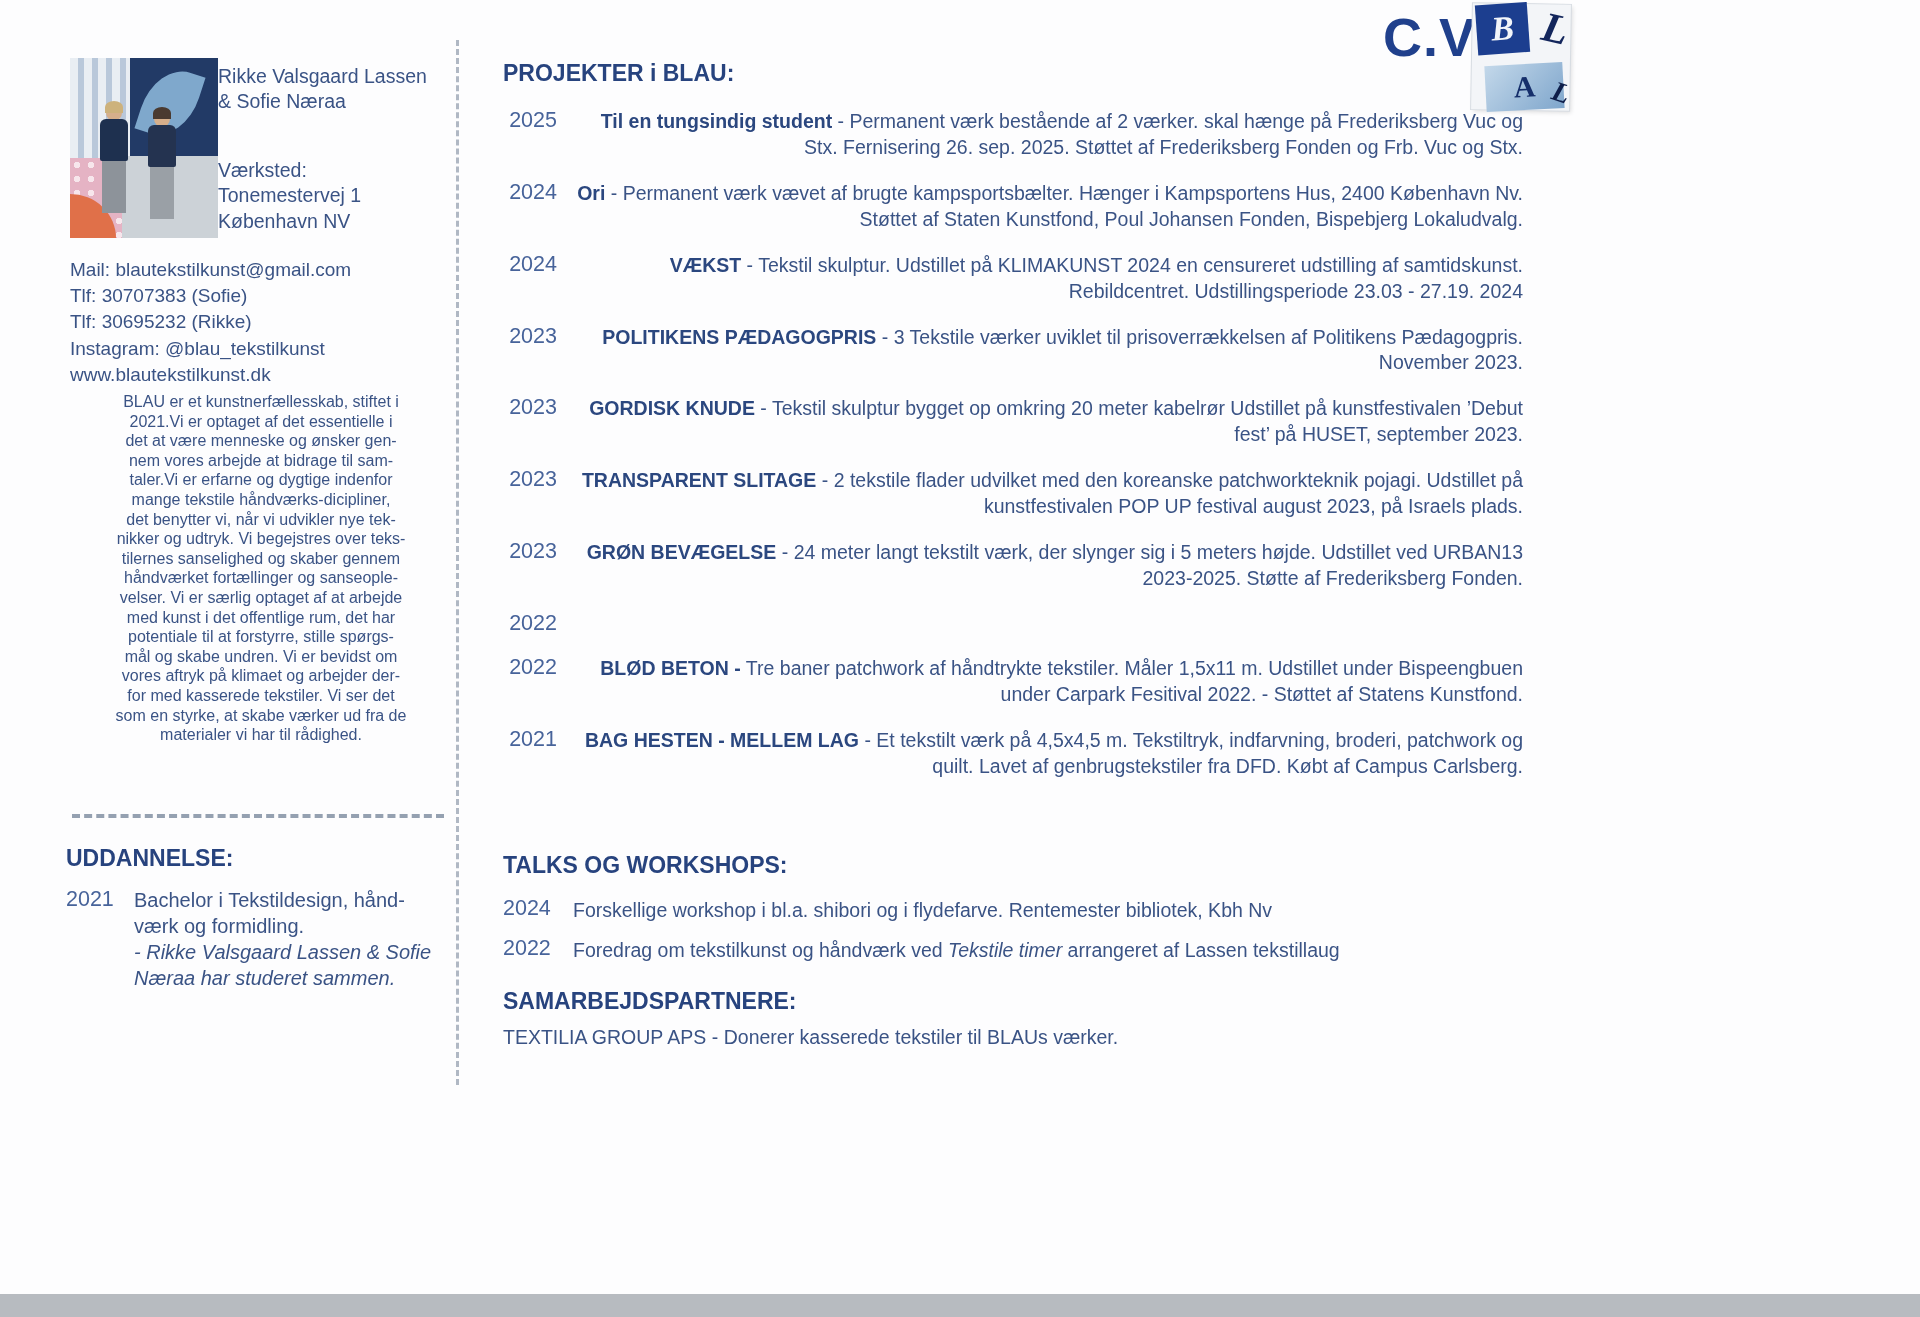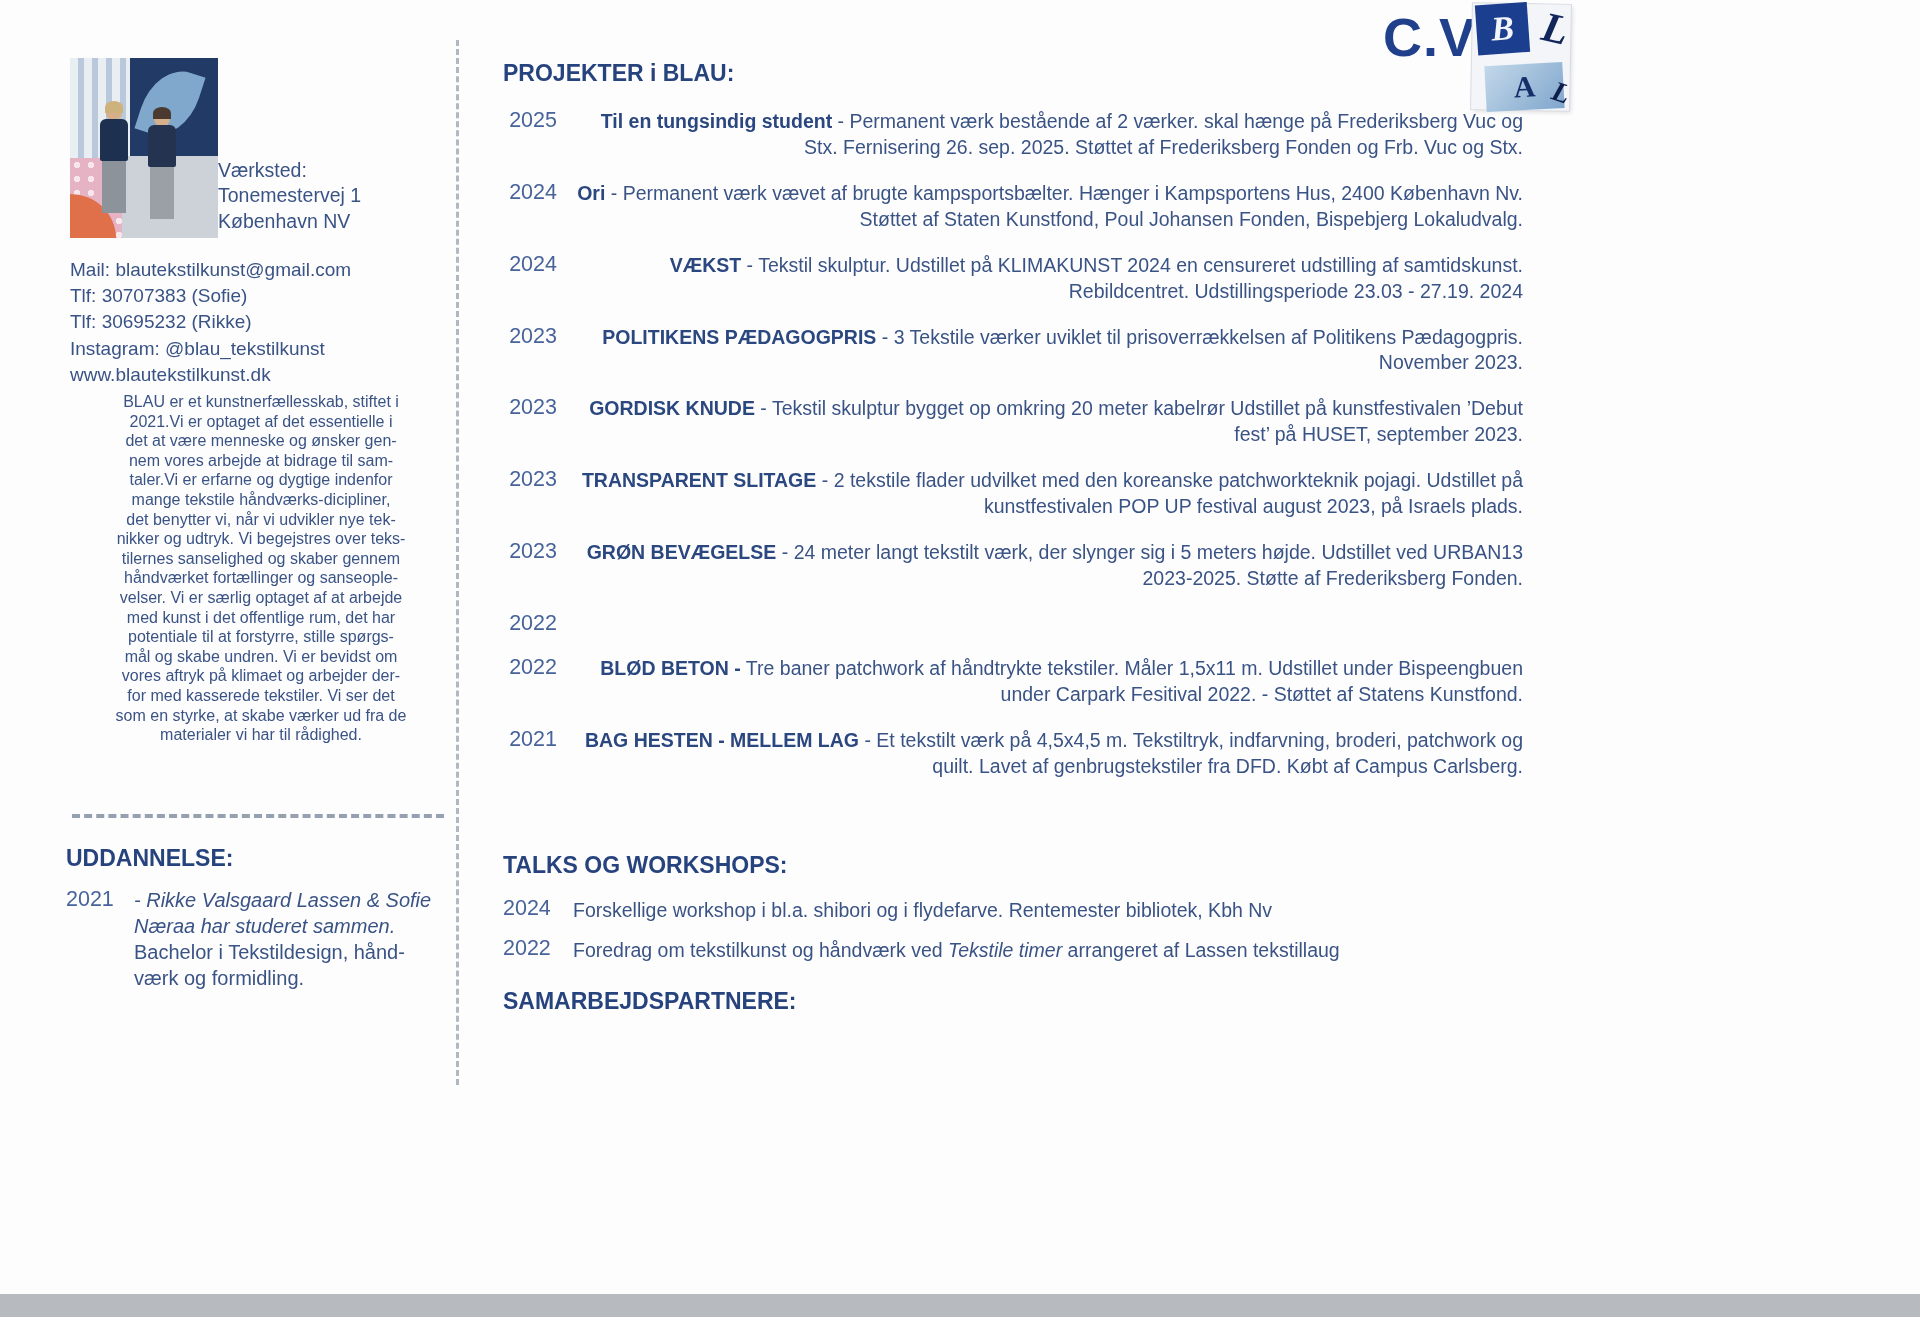--- a/index.html
+++ b/index.html
@@ -136,20 +136,22 @@
     </div>
     <div class="fig fig2">
       <div class="head">
           <div class="hair"></div>
         </div>
       <div class="body"></div>
       <div class="legs"></div>
     </div>
   </div>
 
+  <div class="name-block pre">Rikke Valsgaard Lassen
+&amp; Sofie Næraa</div>
   <div class="studio-block pre">Værksted:
 Tonemestervej 1
 København NV</div>
 
   <div class="contact-block">
     <div>Mail: blautekstilkunst@gmail.com</div>
     <div>Tlf: 30707383 (Sofie)</div>
     <div>Tlf: 30695232 (Rikke)</div>
     <div>Instagram: @blau_tekstilkunst</div>
     <div>www.blautekstilkunst.dk</div>
@@ -173,24 +175,24 @@
 for med kasserede tekstiler. Vi ser det
 som en styrke, at skabe værker ud fra de
 materialer vi har til rådighed.</div>
 
   <div class="hr-dashed"></div>
 
   <div class="edu-heading">UDDANNELSE:</div>
   <div class="edu-row">
     <span class="edu-year">2021</span>
     <div class="edu-text">
+      <div class="pre">Bachelor i Tekstildesign, hånd-
+værk og formidling.</div>
       <div class="pre edu-note">- Rikke Valsgaard Lassen &amp; Sofie
 Næraa har studeret sammen.</div>
-      <div class="pre">Bachelor i Tekstildesign, hånd-
-værk og formidling.</div>
     </div>
   </div>
 
   <div class="v-divider"></div>
 
   <div class="proj-heading">PROJEKTER i BLAU:</div>
 
   <div class="projects">
     <div class="entry">
       <span class="year">2025</span>
@@ -239,14 +241,15 @@
       <span class="year">2024</span>
       <p><span>Forskellige workshop i bl.a. shibori og i flydefarve. Rentemester bibliotek, Kbh Nv</span><span class="it"></span><span></span></p>
     </div>
     <div class="talk-row">
       <span class="year">2022</span>
       <p><span>Foredrag om tekstilkunst og håndværk ved </span><span class="it">Tekstile timer</span><span> arrangeret af Lassen tekstillaug</span></p>
     </div>
   </div>
 
   <div class="partners-heading">SAMARBEJDSPARTNERE:</div>
+  <div class="partners-text">TEXTILIA GROUP APS - Donerer kasserede tekstiler til BLAUs værker.</div>
 
 </div>
 
 </body></html>

